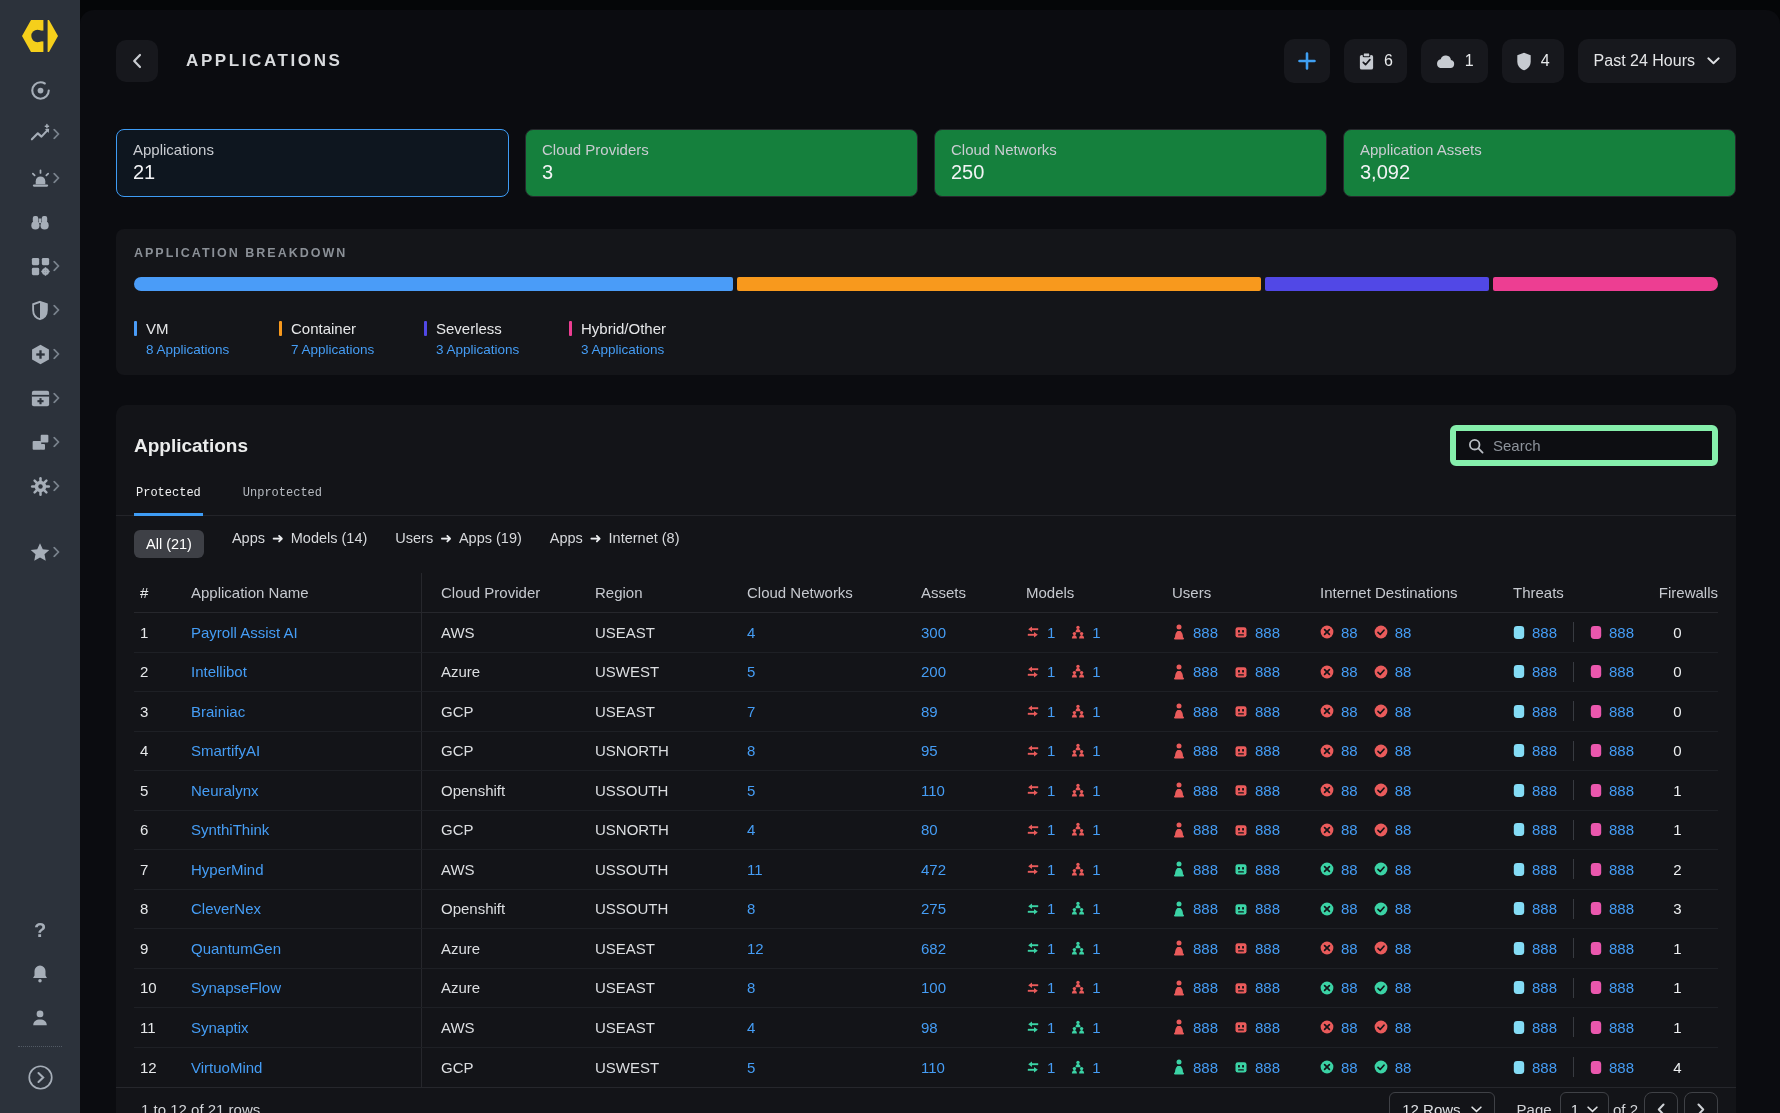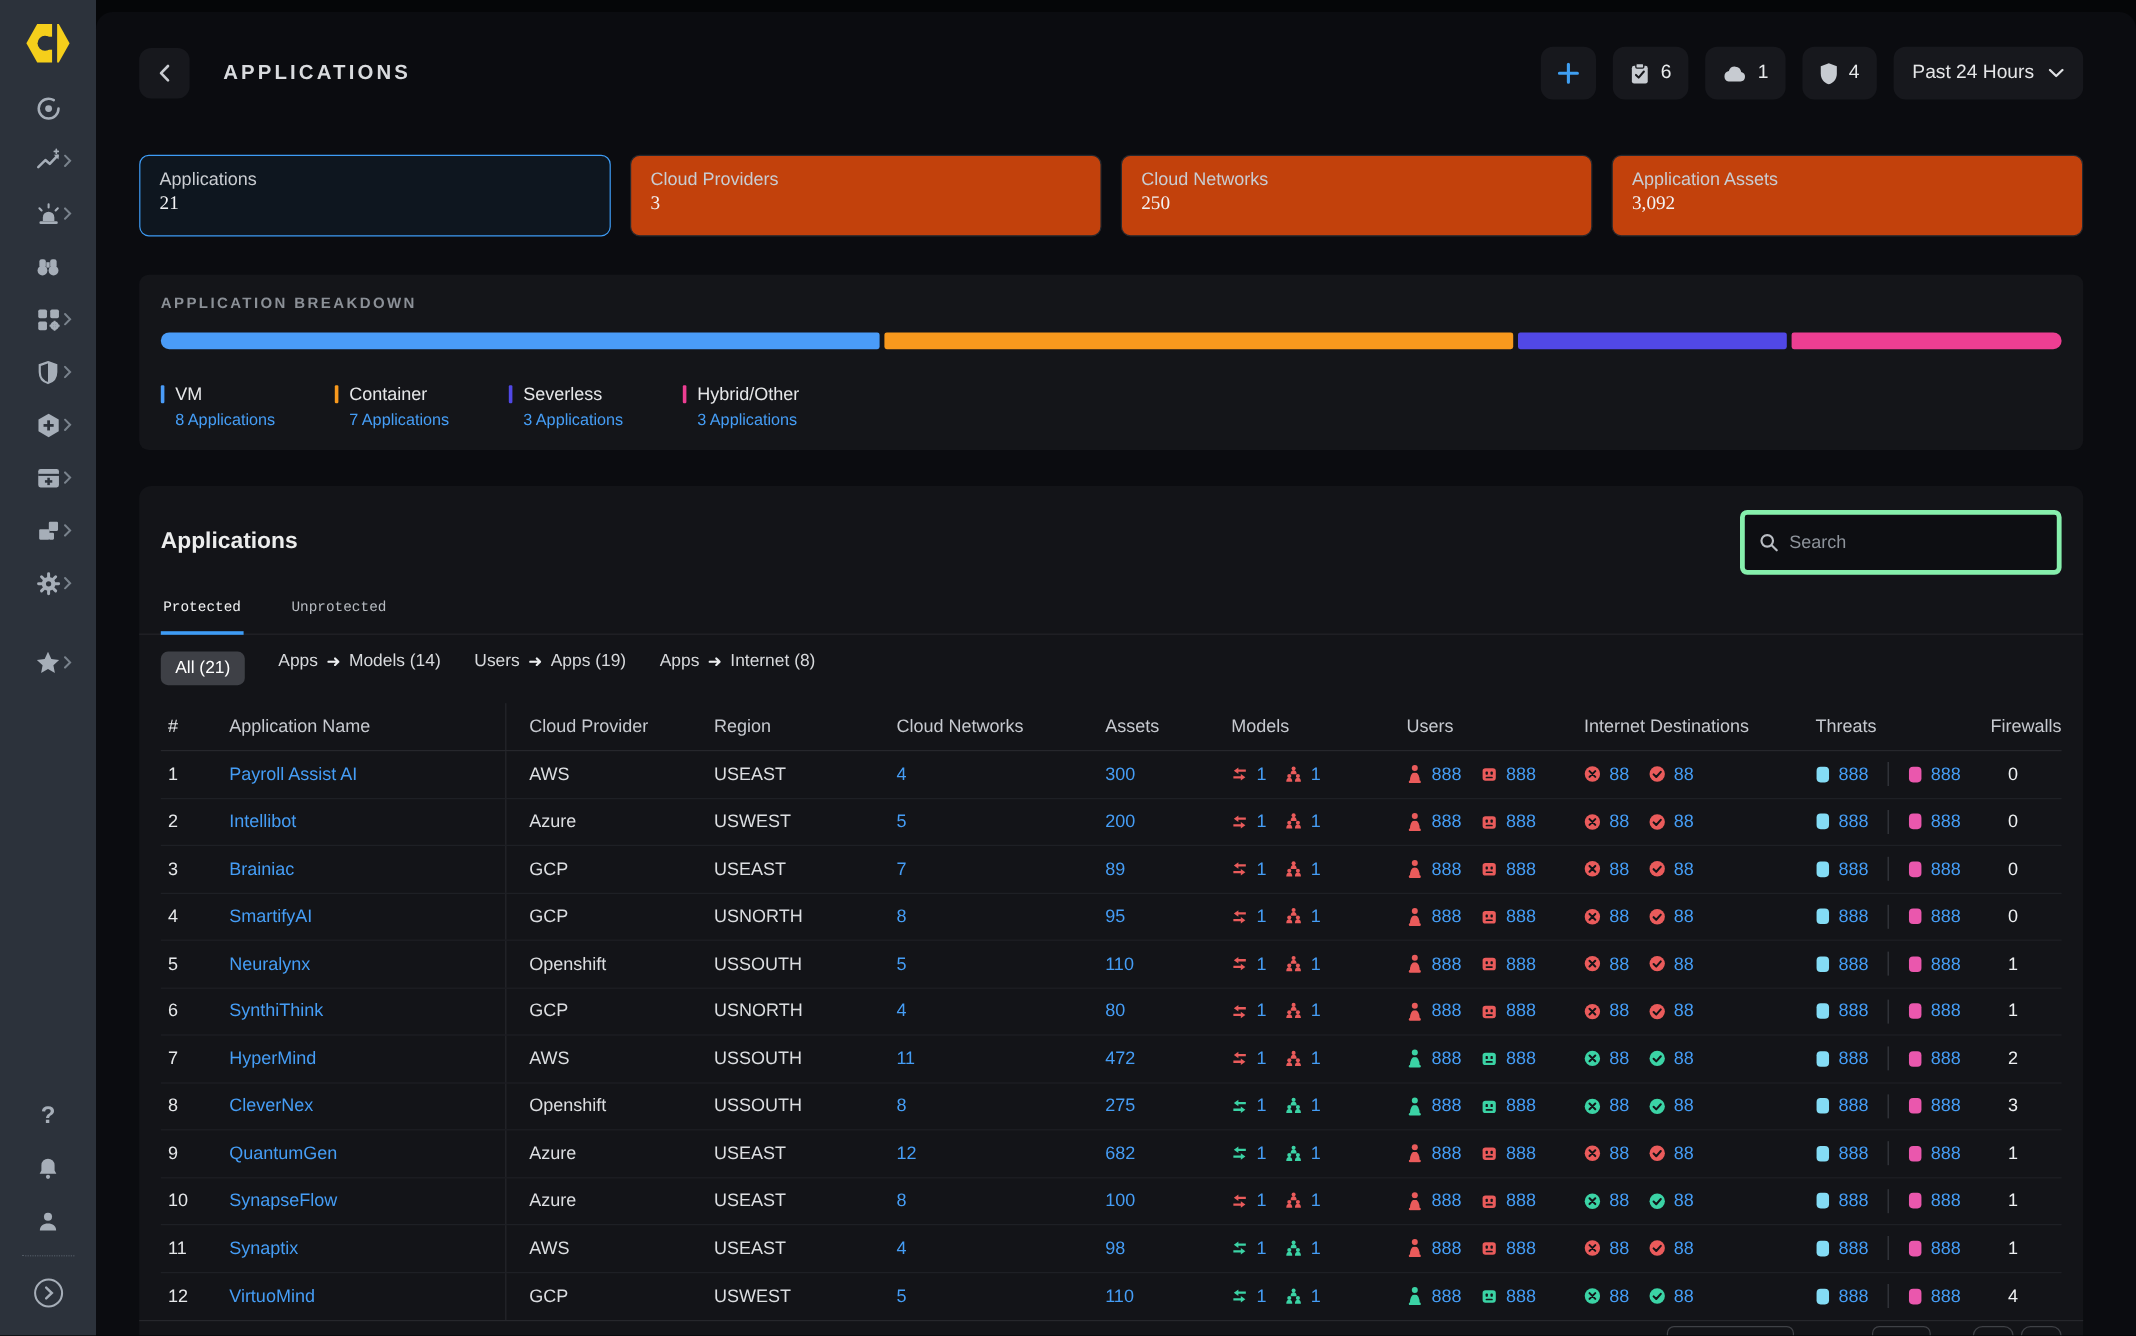--- a/index.html
+++ b/index.html
@@ -34,44 +34,44 @@
   .topbar-right { margin-left:auto; display:flex; align-items:center; gap:14px; }
   .icon-btn { height:44px; border-radius:10px; background:#17181d; border:none; display:flex; align-items:center;
               justify-content:center; gap:9px; cursor:pointer; padding:0 14px; }
   .icon-btn .cnt { font-size:16px; color:#e8eaec; }
   .add-btn { width:46px; padding:0; }
   .time-btn { padding:0 16px; gap:12px; }
   .time-btn .lbl { font-size:16px; color:#e5e6e8; }
 
   
   .stats { margin-top:46px; display:grid; grid-template-columns:repeat(4,1fr); gap:16px; }
-  .card { height:68px; background:#c2410c; border:1px solid #27282d; border-radius:8px; padding:11px 16px; cursor:pointer; }
+  .card { height:68px; background:#15803d; border:1px solid #27282d; border-radius:8px; padding:11px 16px; cursor:pointer; }
   .card .lbl { font-size:15px; color:#c9ccd1; }
-  .card .val { font-size:16px; color:#f2f3f5; margin-top:3px;font-family:Liberation Serif, serif; }
+  .card .val { font-size:20px; color:#f2f3f5; margin-top:3px; }
   .card.selected { border:1.5px solid #3e9cf5; background:#0e161f; }
 
   
   .breakdown { margin-top:32px; background:#141519; border-radius:8px; padding:17px 18px 18px; }
   .bd-title { font-size:12.5px; font-weight:700; letter-spacing:2px; color:#8b9097; }
   .bd-bar { margin-top:17px; height:14px; display:flex; }
   .bd-seg { height:100%; border-radius:2px; margin-right:4px; }
   .bd-seg:first-child { border-top-left-radius:7px; border-bottom-left-radius:7px; }
   .bd-seg:last-child { margin-right:0; border-top-right-radius:7px; border-bottom-right-radius:7px; }
   .bd-legend { margin-top:17px; display:flex; }
   .lg-item { width:145px; }
   .lg-top { display:flex; align-items:center;margin-top:12px; }
   .lg-tick { width:3px; height:15px; border-radius:1px; margin-right:9px; flex-shrink:0; }
   .lg-name { font-size:15px; color:#e6e7e9; }
   .lg-count { font-size:13.5px; color:#459df5; margin-top:5px; margin-left:12px; cursor:pointer; }
 
   
   .apps { margin-top:30px; background:#131418; border-radius:10px; padding-bottom:0; }
   .apps-head { padding:20px 18px 0; display:flex; align-items:center; }
   .apps-title { font-size:19px; font-weight:600; color:#eceded; }
-  .search-box { margin-left:auto; width:268px; height:54px; border:4px solid #86efac; background:#0d0e12;
+  .search-box { margin-left:auto; width:268px; height:41px; border:6px solid #86efac; background:#0d0e12;
                 border-radius:6px; display:flex; align-items:center; gap:9px; padding:0 12px; }
   .search-box input { flex:1; background:transparent; border:none; outline:none; color:#dfe1e4; font-size:15px;
                       font-family:"Liberation Sans", sans-serif; }
   .search-box input::placeholder { color:#8d939b; }
 
   .tabs { margin-top:18px; padding:0 18px; border-bottom:1px solid #232429; display:flex; gap:38px; }
   .tab { font-size:12px; color:#b7bbc1; padding:2px 2px 13px; cursor:pointer; border-bottom:3px solid transparent;
          margin-bottom:-1px;font-family:Liberation Mono, monospace; }
   .tab.active { color:#f0f1f2; border-bottom-color:#3e9cf5; }
 

